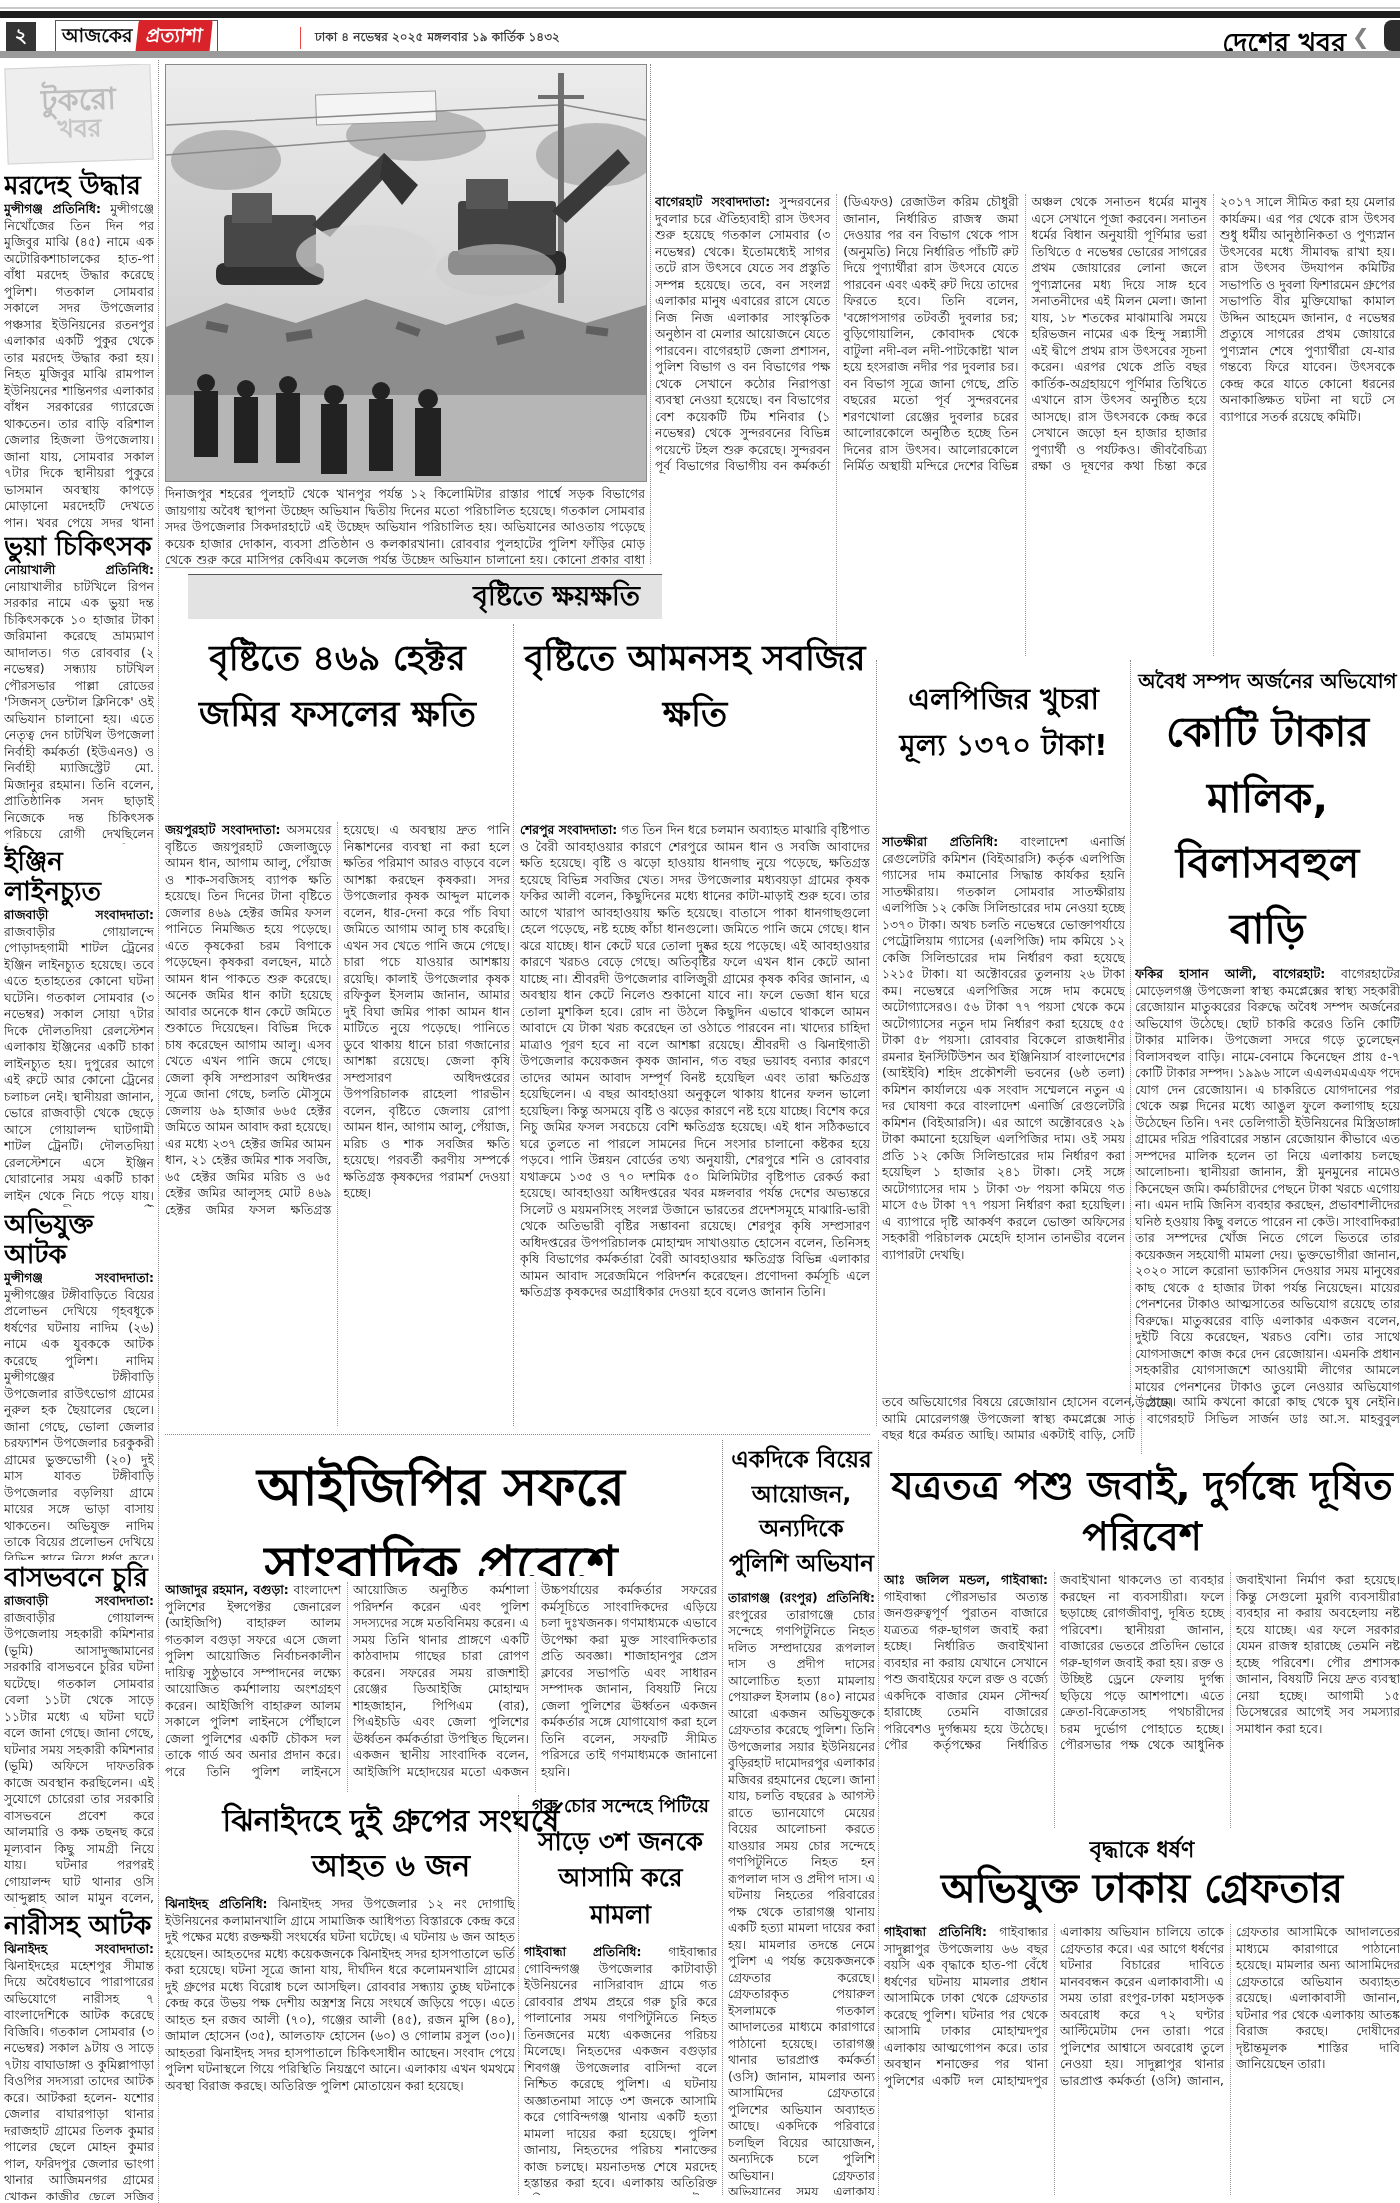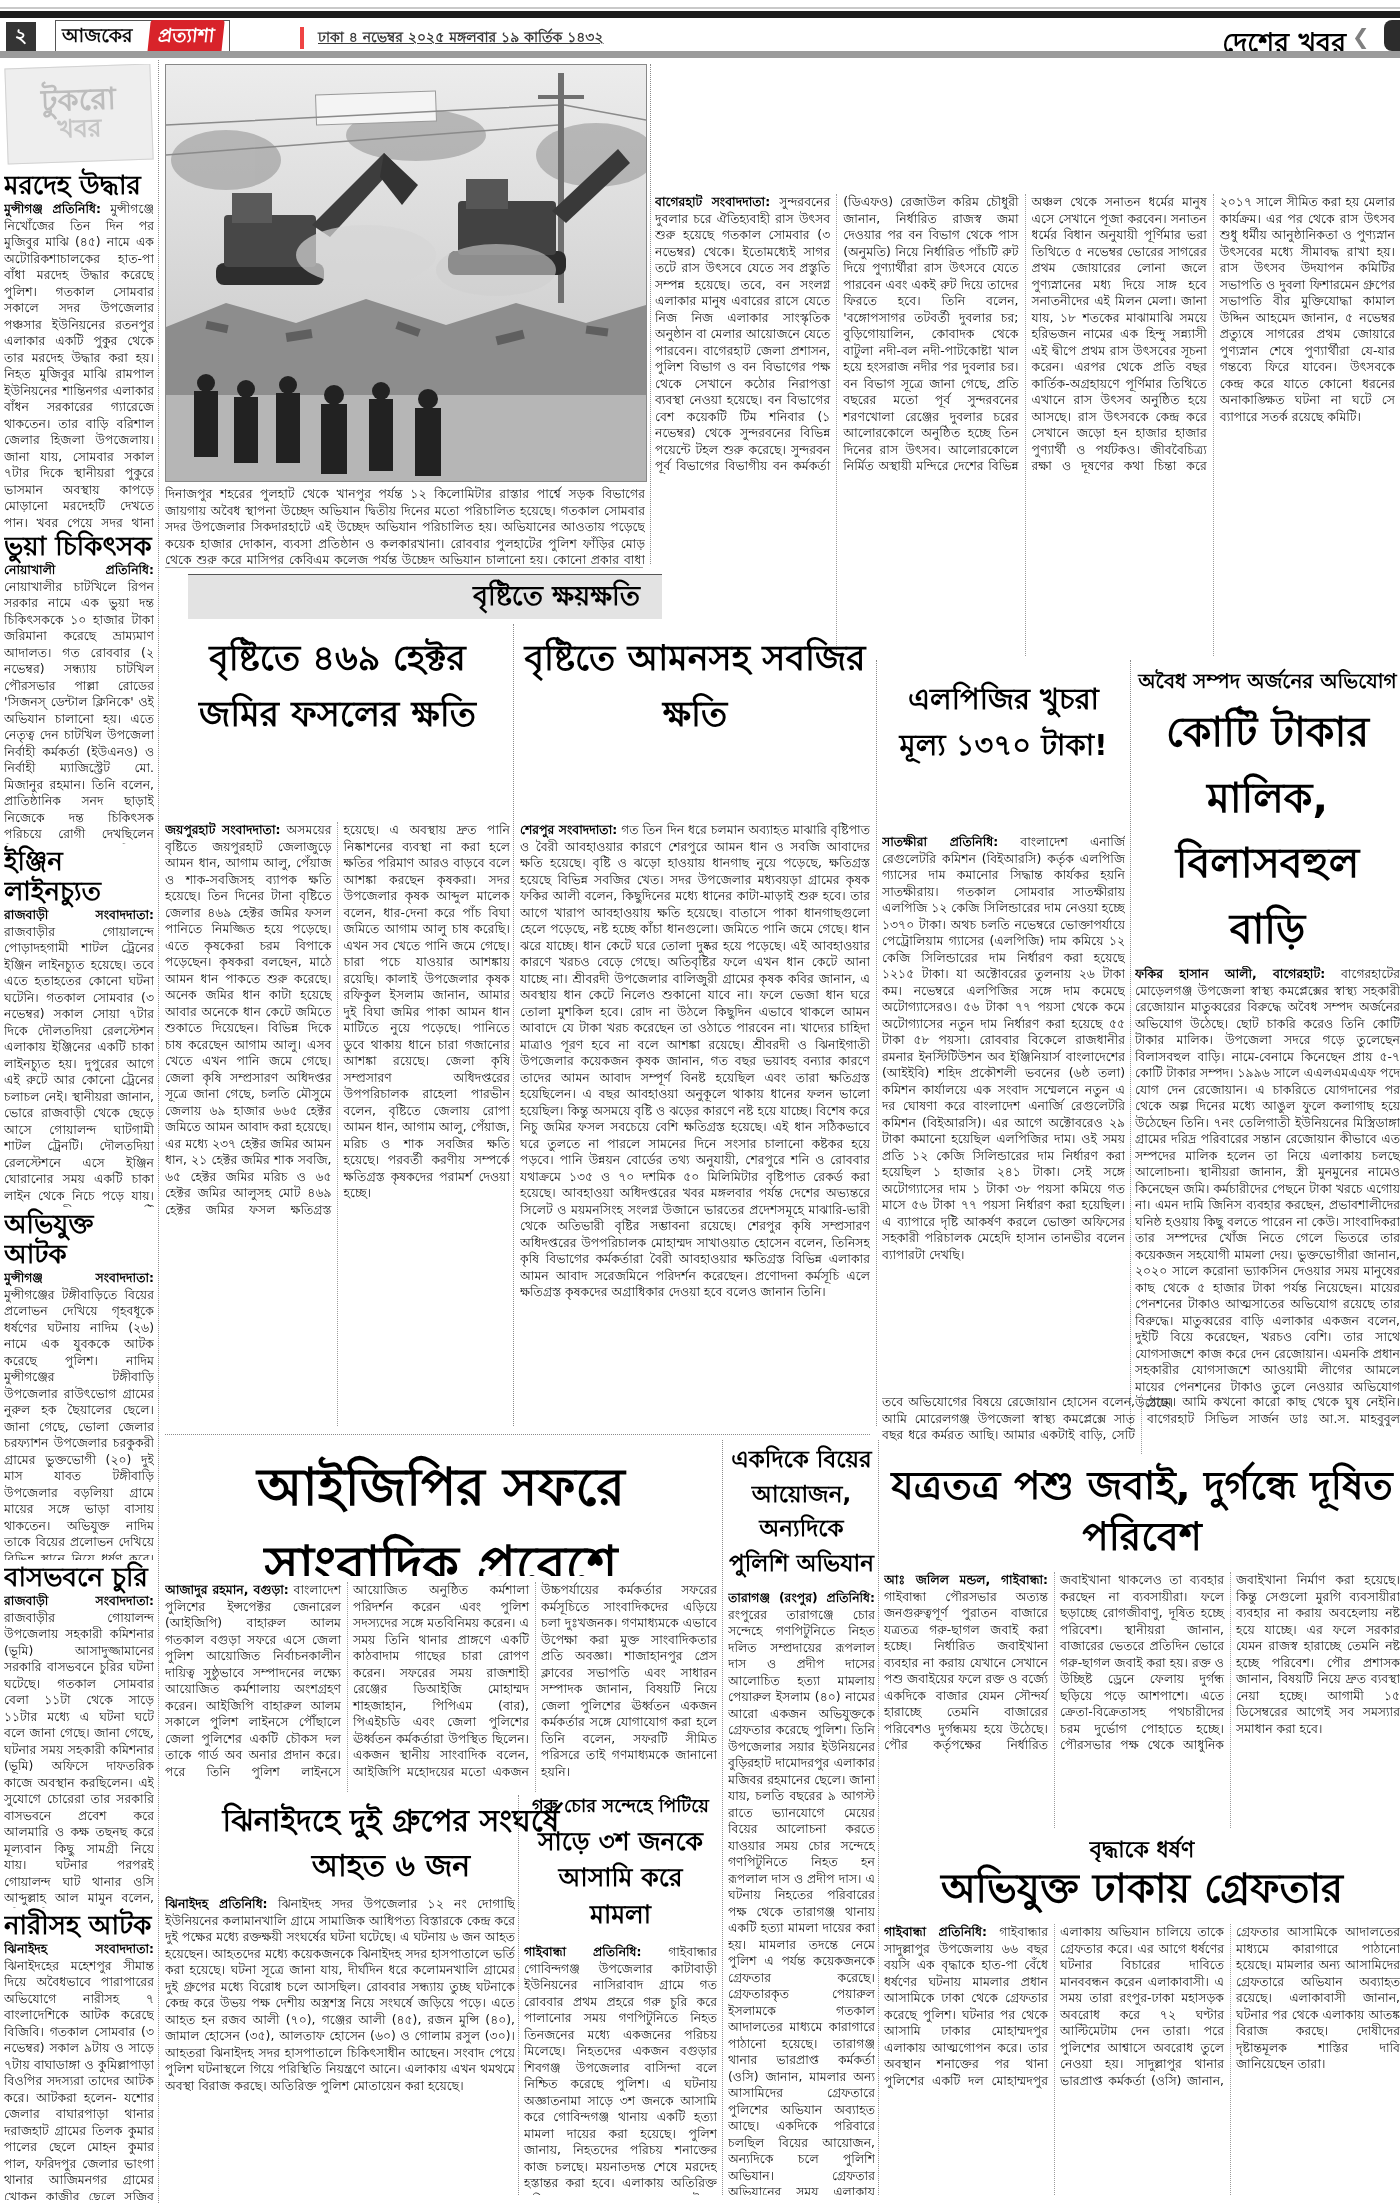--- a/index.html
+++ b/index.html
@@ -24,26 +24,26 @@
   .vdot{border-left:1px dotted #8a8a8a;width:0;}
   .hdot{border-top:1px dotted #8a8a8a;height:0;}
   .hline{border-top:1px solid #999;height:0;}
   
   .top-hair{left:0;top:7px;width:1400px;height:2px;background:#c9c9c9;}
   .top-bar{left:0;top:11px;width:1400px;height:7px;background:#1d1d1d;}
   .gray-band{left:0;top:51px;width:1400px;height:7px;background:#9b9b9b;}
   .page-box{left:6px;top:22px;width:30px;height:29px;background:#343434;color:#fff;
             font-size:19px;font-weight:bold;display:flex;align-items:center;justify-content:center;}
   .masthead{left:55px;top:20px;height:31px;display:flex;align-items:center;border:1px solid #555;
-            background:#fff;padding:0 6px;gap:16px;}
+            background:#fff;padding:0 6px;gap:4px;}
   .masthead .m-black{font-weight:bold;font-size:19px;color:#0d0d0d;}
   .masthead .m-red{background:#d8232a;color:#fff;font-weight:bold;font-size:19px;
                    padding:1px 9px;transform:skewX(-6deg);border-radius:3px;}
-  .dateline{left:300px;top:27px;font-size:14px;font-weight:bold;color:#3c3c3c;
-            border-left:4px solid #ef4444;padding-left:14px;height:22px;display:flex;align-items:center;text-decoration:underline;}
+  .dateline{left:300px;top:27px;font-size:12px;font-weight:bold;color:#3c3c3c;
+            border-left:1px solid #ef4444;padding-left:14px;height:22px;display:flex;align-items:center;}
   .section-label{left:1150px;top:22px;width:196px;font-size:27px;font-weight:bold;color:#000;text-align:right;}
   .section-arrow{left:1352px;top:25px;font-size:21px;color:#808080;font-weight:bold;}
   .edge-tab{left:1384px;top:20px;width:16px;height:31px;background:#2c2c2c;border-radius:8px 0 0 8px;}
   
   .sidebar{left:4px;top:64px;width:150px;height:2136px;overflow:hidden;}
   .sb-logo{height:94px;background:#eeeeee;border:1px solid #d2d2d2;display:flex;flex-direction:column;
            align-items:center;justify-content:center;transform:rotate(-2deg);margin:2px 2px 8px 2px;}
   .sb-logo .l1{font-size:30px;font-weight:bold;color:#bdbdbd;line-height:1;}
   .sb-logo .l2{font-size:25px;font-weight:bold;color:#c6c6c6;line-height:1.1;}
   .sb-head{font-size:26px;font-weight:bold;color:#000;line-height:30px;margin:2px 0 1px 0;text-align:left;}

